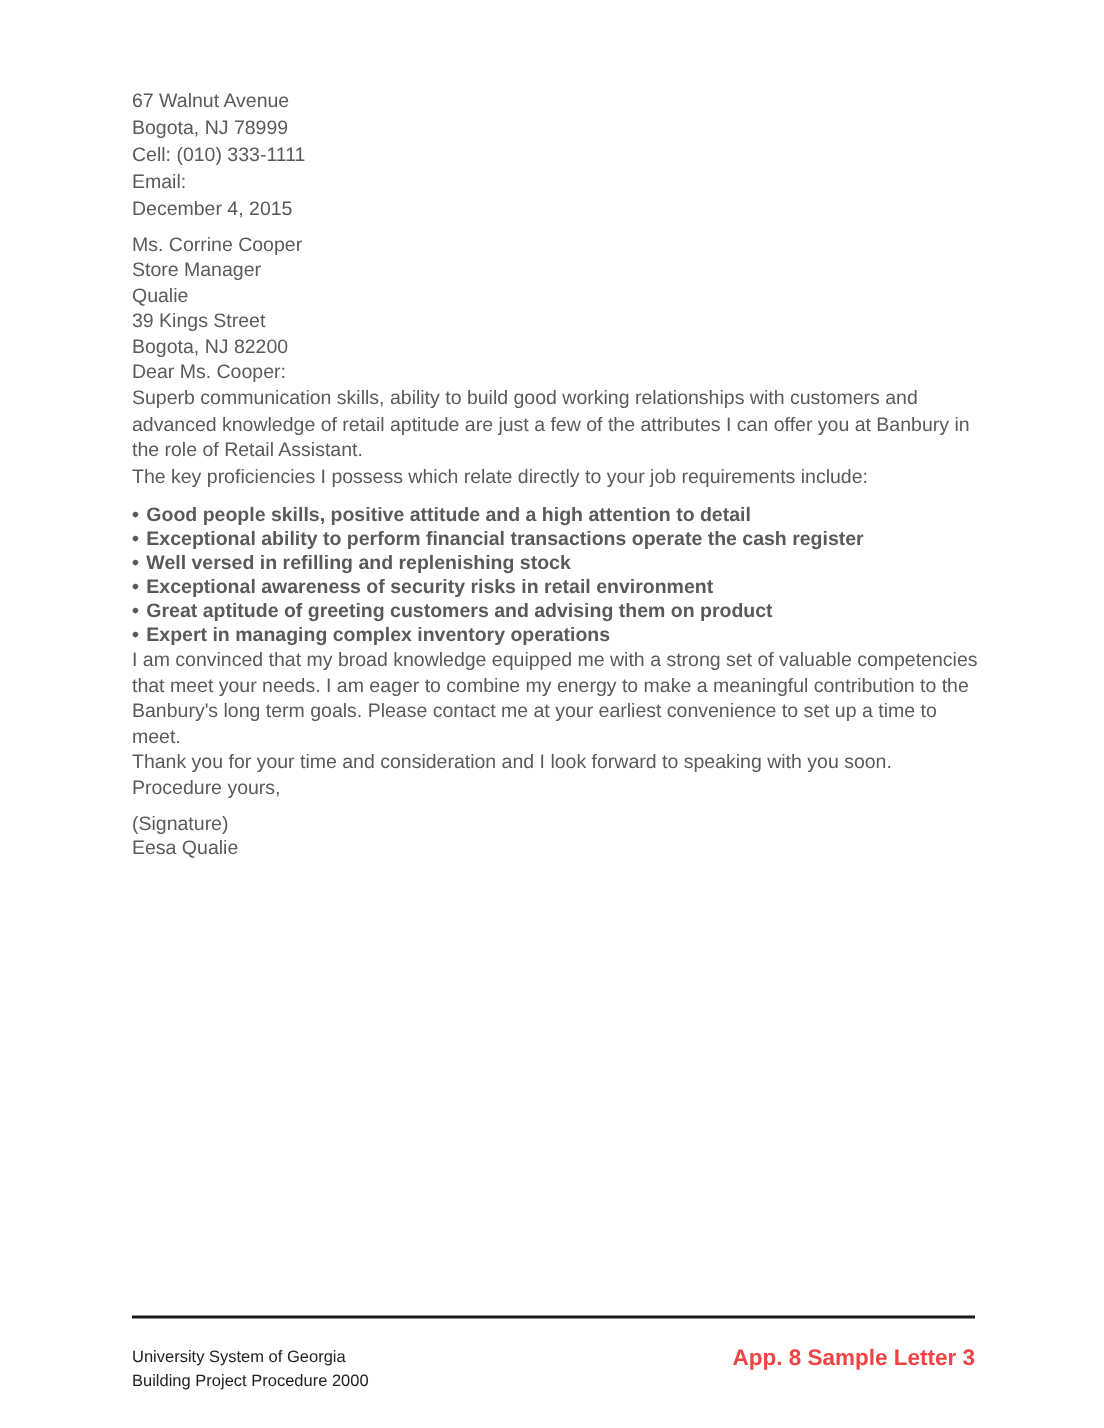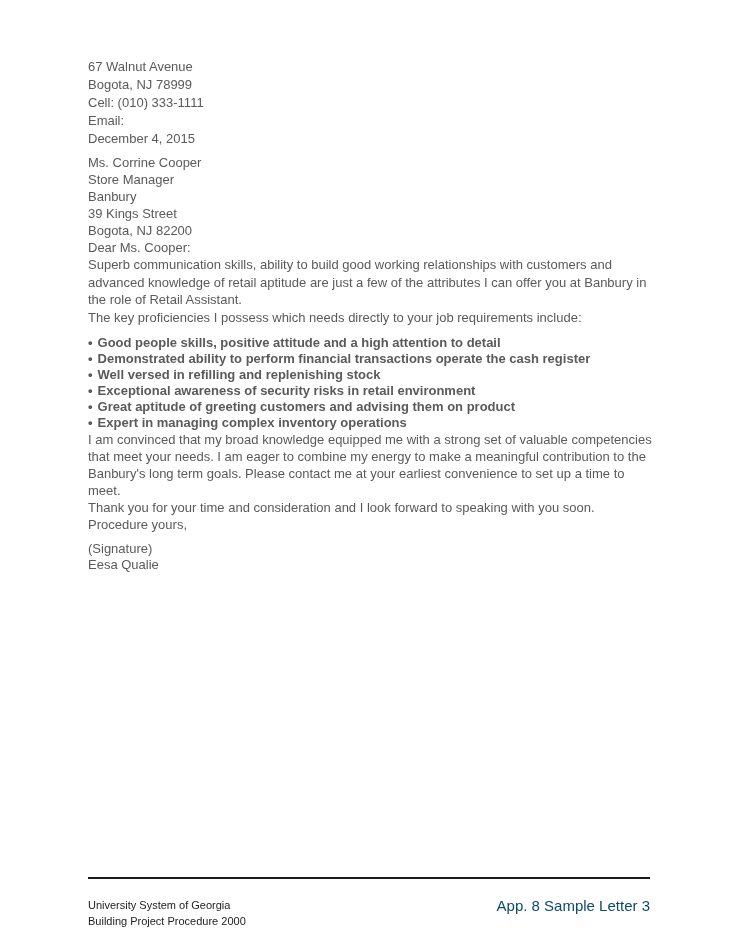--- a/index.html
+++ b/index.html
@@ -52,22 +52,22 @@
     justify-content: space-between;
     align-items: flex-start;
   }
   .footer-left {
     font-size: 11px;
     line-height: 16px;
     color: #222222;
   }
   .footer-right {
     font-size: 15px;
-    font-weight: normal;
-    color: #0c4a6e;
+    font-weight: bold;
+    color: #ef4444;
     line-height: 18px;
     margin-left: 14px;
   }
 </style>
 </head>
 <body>
 
 <div class="page">
 
   <div class="letter-body">
@@ -77,34 +77,34 @@
       <div>Bogota, NJ 78999</div>
       <div>Cell: (010) 333-1111</div>
       <div>Email:</div>
     </div>
 
     <p class="date-line">December 4, 2015</p>
 
     <div class="recipient-block">
       <div>Ms. Corrine Cooper</div>
       <div>Store Manager</div>
-      <div>Banbury</div>
+      <div>Qualie</div>
       <div>39 Kings Street</div>
       <div>Bogota, NJ 82200</div>
     </div>
 
     <p class="salutation">Dear Ms. Cooper:</p>
 
     <p class="para-intro">Superb communication skills, ability to build good working relationships with customers and advanced knowledge of retail aptitude are just a few of the attributes I can offer you at Banbury in the role of Retail Assistant.</p>
 
-    <p class="para-lead">The key proficiencies I possess which needs directly to your job requirements include:</p>
+    <p class="para-lead">The key proficiencies I possess which relate directly to your job requirements include:</p>
 
     <ul class="bullets">
       <li><span class="bullet-glyph">•</span><span>Good people skills, positive attitude and a high attention to detail</span></li>
-      <li><span class="bullet-glyph">•</span><span>Demonstrated ability to perform financial transactions operate the cash register</span></li>
+      <li><span class="bullet-glyph">•</span><span>Exceptional ability to perform financial transactions operate the cash register</span></li>
       <li><span class="bullet-glyph">•</span><span>Well versed in refilling and replenishing stock</span></li>
       <li><span class="bullet-glyph">•</span><span>Exceptional awareness of security risks in retail environment</span></li>
       <li><span class="bullet-glyph">•</span><span>Great aptitude of greeting customers and advising them on product</span></li>
       <li><span class="bullet-glyph">•</span><span>Expert in managing complex inventory operations</span></li>
     </ul>
 
     <p class="para-closing1">I am convinced that my broad knowledge equipped me with a strong set of valuable competencies that meet your needs. I am eager to combine my energy to make a meaningful contribution to the Banbury's long term goals. Please contact me at your earliest convenience to set up a time to meet.</p>
 
     <p class="para-closing2">Thank you for your time and consideration and I look forward to speaking with you soon.</p>
 

